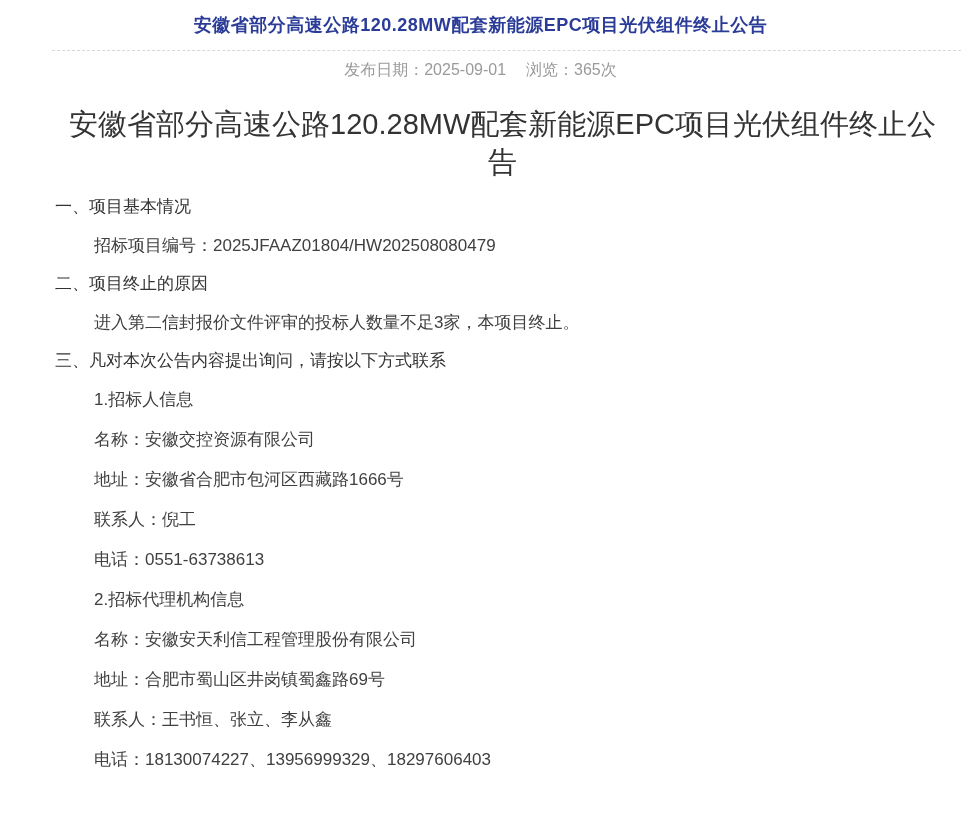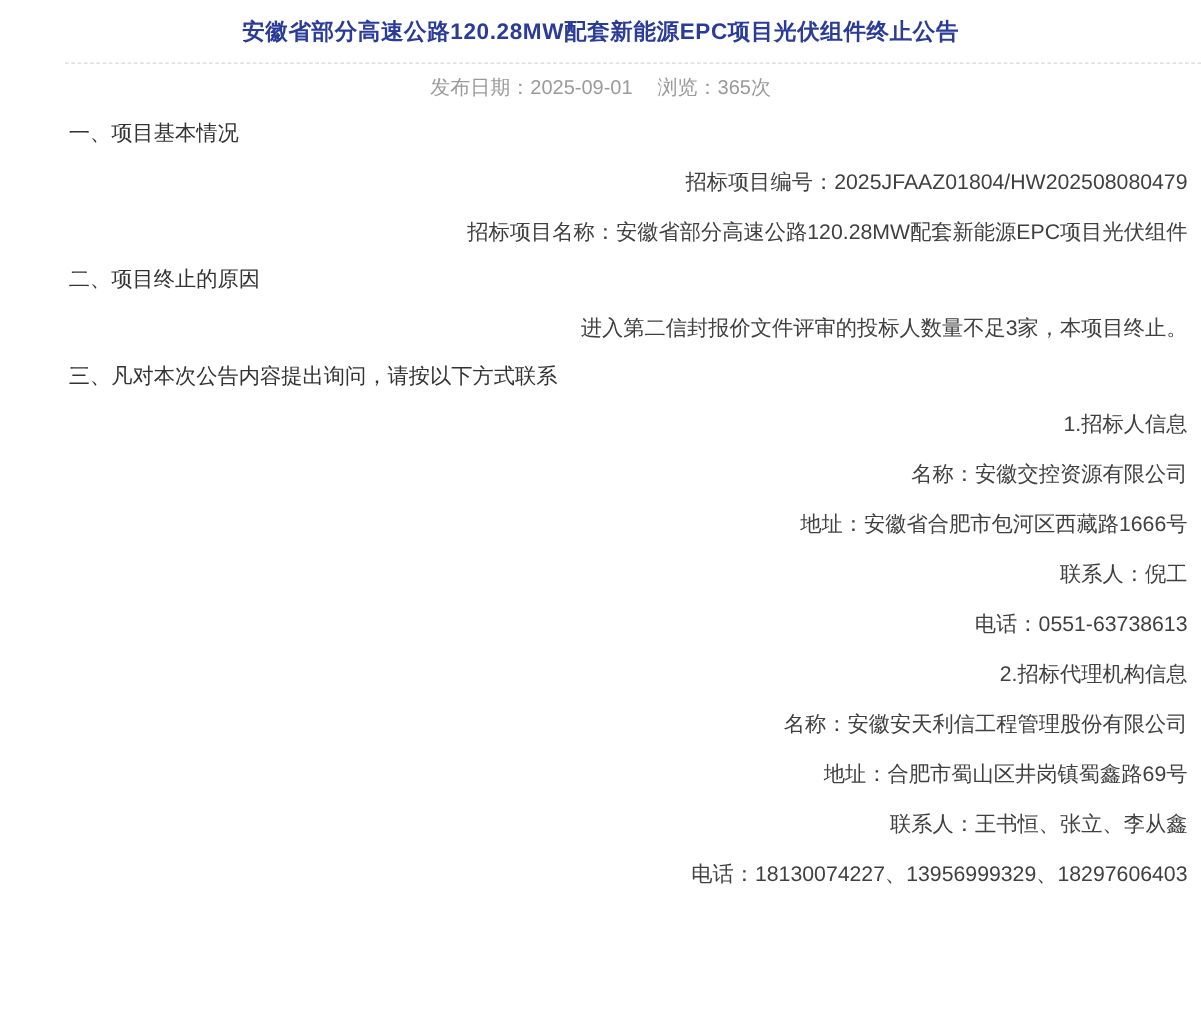--- a/index.html
+++ b/index.html
@@ -61,42 +61,44 @@
     color: #333333;
     line-height: 22px;
   }
 
   .detail-line {
     margin-top: 16px;
     margin-left: 39px;
     font-size: 17px;
     color: #404040;
     line-height: 24px;
-    text-align: right;
   }
 </style>
 </head>
 <body>
 
 <div class="page">
 
   <div class="top-title">安徽省部分高速公路120.28MW配套新能源EPC项目光伏组件终止公告</div>
 
   <div class="divider"></div>
 
   <div class="meta">
     <span>发布日期：</span><span>2025-09-01</span><span class="views-group">浏览：</span><span>365次</span>
   </div>
 
   <div class="content">
 
+    <h1 class="article-heading">
+      <div>安徽省部分高速公路120.28MW配套新能源EPC项目光伏组件终止公</div>
+      <div>告</div>
+    </h1>
 
     <div class="section-heading">一、项目基本情况</div>
     <div class="detail-line">招标项目编号：2025JFAAZ01804/HW202508080479</div>
-    <div class="detail-line">招标项目名称：安徽省部分高速公路120.28MW配套新能源EPC项目光伏组件</div>
 
     <div class="section-heading">二、项目终止的原因</div>
     <div class="detail-line">进入第二信封报价文件评审的投标人数量不足3家，本项目终止。</div>
 
     <div class="section-heading">三、凡对本次公告内容提出询问，请按以下方式联系</div>
     <div class="detail-line">1.招标人信息</div>
     <div class="detail-line">名称：安徽交控资源有限公司</div>
     <div class="detail-line">地址：安徽省合肥市包河区西藏路1666号</div>
     <div class="detail-line">联系人：倪工</div>
     <div class="detail-line">电话：0551-63738613</div>

